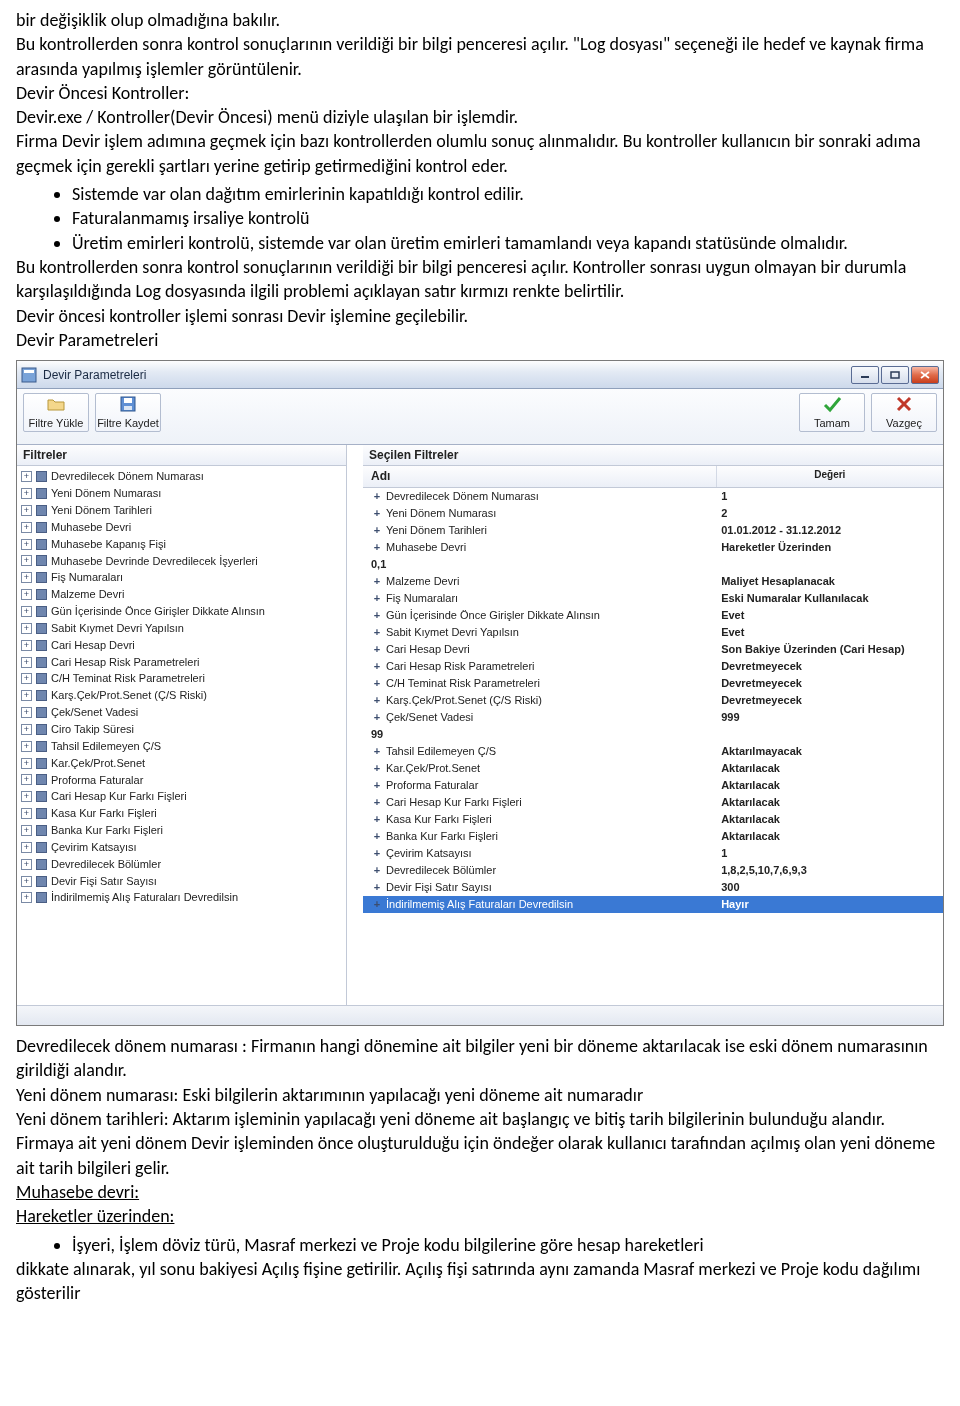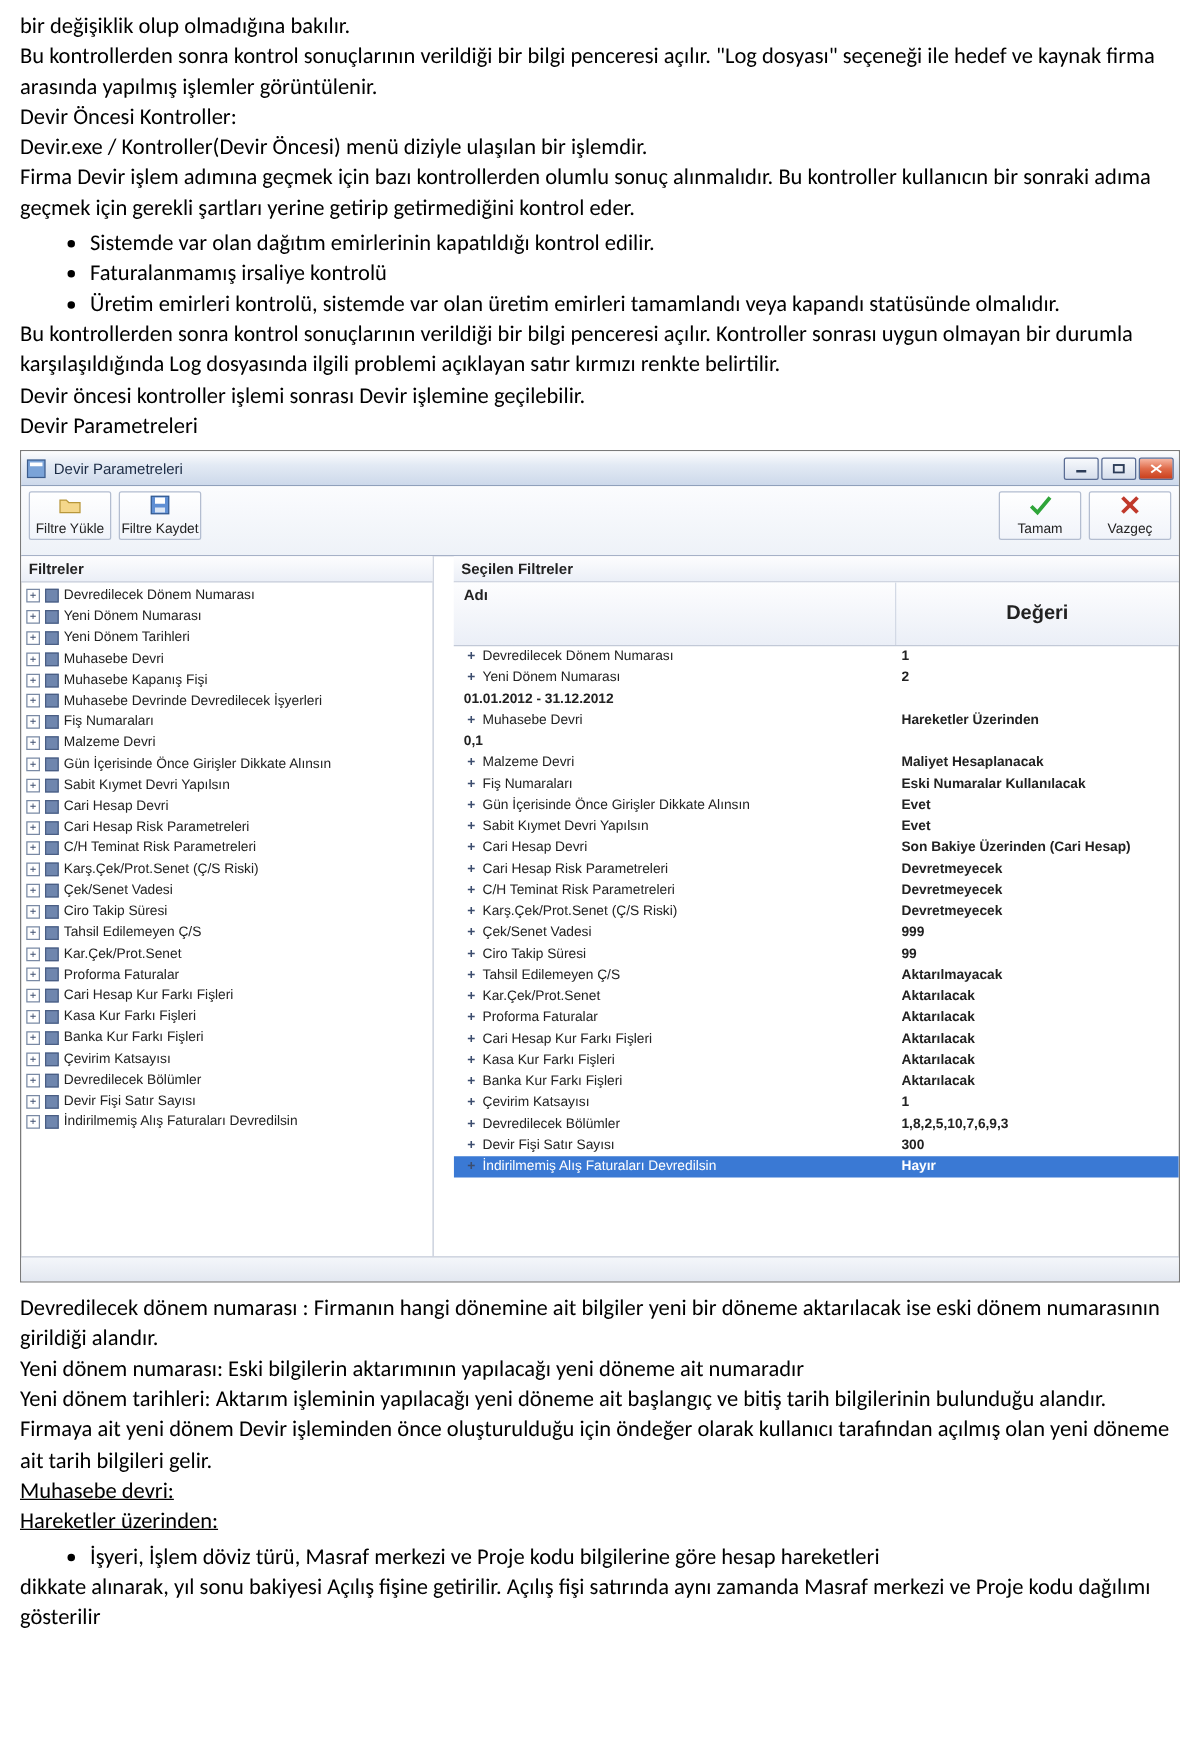--- a/index.html
+++ b/index.html
@@ -94,21 +94,21 @@
   .pm { width:11px;height:11px; border:1px solid #7a8aa5; font-size:9px; line-height:9px; text-align:center; color:#3c4d6e; background:#fff; }
   .node { width:11px; height:11px; background:#6f86ae; border:1px solid #4a5e84; }
   .tree-label { font-size:11px; }
   .col-right { flex:1; display:flex; flex-direction:column; }
   .grid-head {
     display:flex;
     background:linear-gradient(#fdfdfe,#ebeff7);
     border-bottom:1px solid #c2c9d7;
   }
   .gh-name { flex:1.6; padding:2px 8px; font-weight:bold; font-size:12px; text-align:left; border-right:1px solid #d3d9e5;}
-  .gh-val  { flex:1.0; padding:14px 8px; font-weight:bold; font-size:16px; text-align:center;}
+  .gh-val  { flex:1.0; padding:2px 8px; font-weight:bold; font-size:10px; text-align:center;}
   .grid { flex:1; overflow:auto; }
   .grid-row { display:flex; padding:0 4px; font-size:11px; line-height:17px; }
   .gc-name { flex:1.6; padding:0 4px; white-space:nowrap;}
   .gc-val  { flex:1.0; padding:0 4px; font-weight:bold; white-space:nowrap;}
   .grid-row.sel { background:#3a79d4; color:#fff; }
   .grid-row.sel .gc-val { font-weight:bold; }
   .plus { display:inline-block; width:12px; text-align:center; font-weight:bold; color:#3c4d6e; margin-right:3px;}
   .win-footer { height:20px; background:linear-gradient(#f4f6fa,#e3e8f1); border-top:1px solid #c2c9d7;}
   svg { display:block; }
 </style>
@@ -346,20 +346,21 @@
       <div class="grid" id="grid">
           <div class="grid-row">
             <div class="gc-name"><span class="plus">+</span><span>Devredilecek Dönem Numarası</span></div>
             <div class="gc-val">1</div>
           </div>
           <div class="grid-row">
             <div class="gc-name"><span class="plus">+</span><span>Yeni Dönem Numarası</span></div>
             <div class="gc-val">2</div>
           </div>
           <div class="grid-row">
+            <div class="gc-name"><span class="plus">+</span><span>Yeni Dönem Tarihleri</span></div>
             <div class="gc-val">01.01.2012 - 31.12.2012</div>
           </div>
           <div class="grid-row">
             <div class="gc-name"><span class="plus">+</span><span>Muhasebe Devri</span></div>
             <div class="gc-val">Hareketler Üzerinden</div>
           </div>
           <div class="grid-row">
             <div class="gc-val">0,1</div>
           </div>
           <div class="grid-row">
@@ -392,21 +393,20 @@
           </div>
           <div class="grid-row">
             <div class="gc-name"><span class="plus">+</span><span>Karş.Çek/Prot.Senet (Ç/S Riski)</span></div>
             <div class="gc-val">Devretmeyecek</div>
           </div>
           <div class="grid-row">
             <div class="gc-name"><span class="plus">+</span><span>Çek/Senet Vadesi</span></div>
             <div class="gc-val">999</div>
           </div>
           <div class="grid-row">
-            <div class="gc-name"><span class="plus">+</span><span>Ciro Takip Süresi</span></div>
             <div class="gc-val">99</div>
           </div>
           <div class="grid-row">
             <div class="gc-name"><span class="plus">+</span><span>Tahsil Edilemeyen Ç/S</span></div>
             <div class="gc-val">Aktarılmayacak</div>
           </div>
           <div class="grid-row">
             <div class="gc-name"><span class="plus">+</span><span>Kar.Çek/Prot.Senet</span></div>
             <div class="gc-val">Aktarılacak</div>
           </div>

